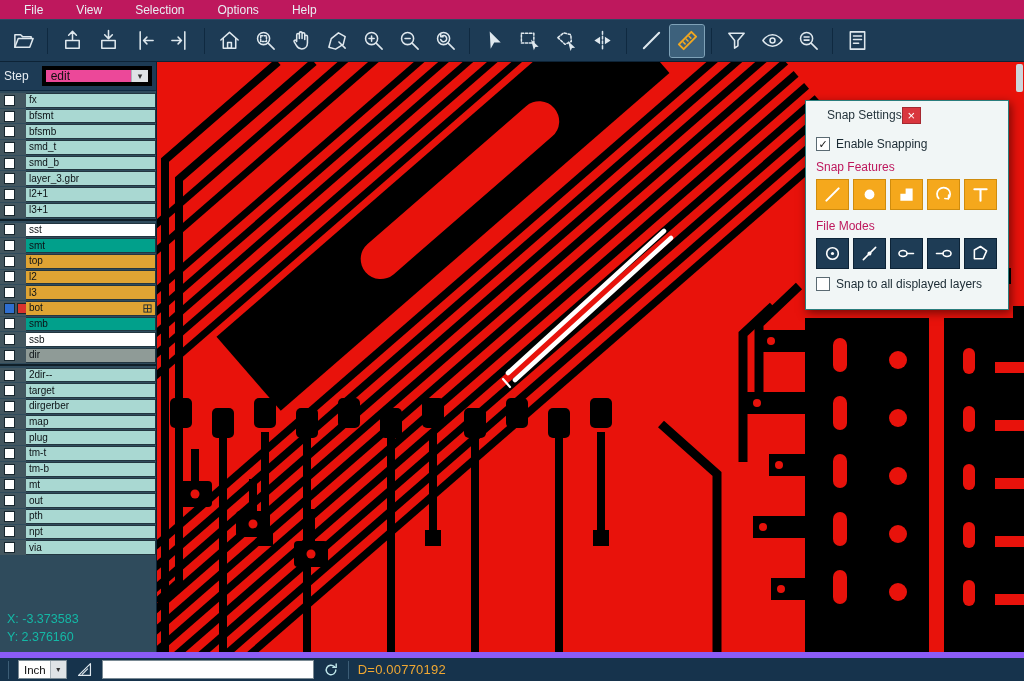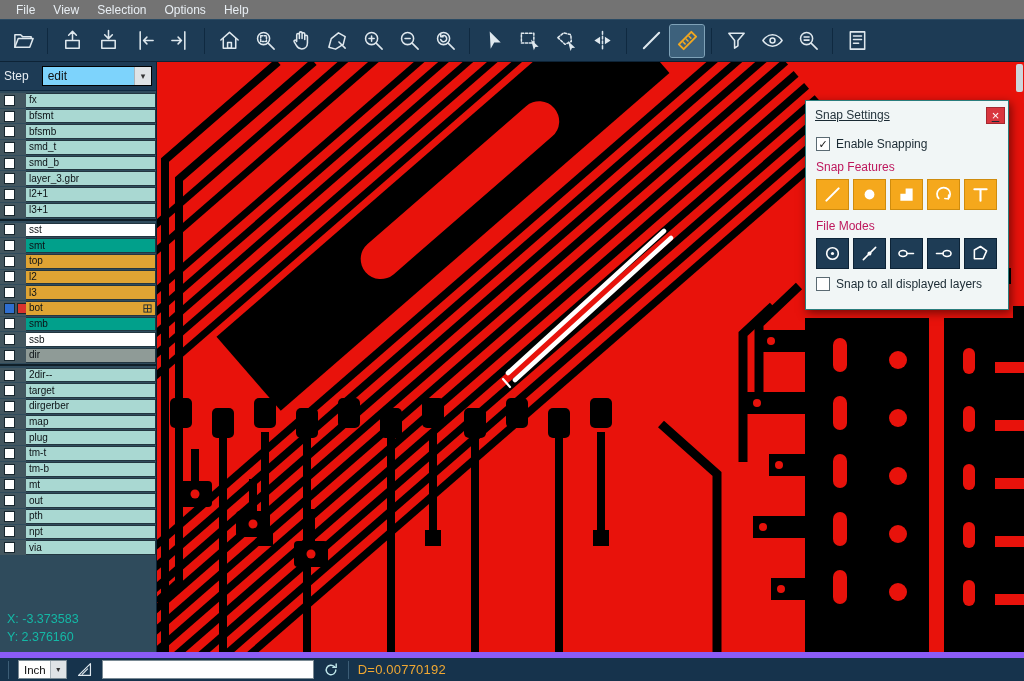--- a/index.html
+++ b/index.html
@@ -1,49 +1,49 @@
 <!DOCTYPE html>
 <html><head>
 <meta charset="utf-8">
 <style>
   html,body{margin:0;padding:0;background:#0b1520;}
   .app{position:relative;width:1024px;height:681px;background:#16334c;font-family:"Liberation Sans",sans-serif;overflow:hidden;user-select:none;}
   
-  .menubar{height:19px;background:#737373;display:flex;align-items:center;padding:0 8px;gap:2px;}
+  .menubar{height:19px;background:#be185d;display:flex;align-items:center;padding:0 16px;gap:17px;}
   .menu-item{color:#e8eef3;font-size:12px;padding:1px 8px;cursor:default;white-space:nowrap;}
   
   .toolbar{height:43px;background:#1d3b55;border-top:1px solid #2a4a63;border-bottom:1px solid #0d2336;display:flex;align-items:center;padding:0 6px;gap:2px;box-sizing:border-box;}
   .tb-btn{width:34px;height:32px;display:flex;align-items:center;justify-content:center;border-radius:2px;flex:none;}
   .tb-btn.active{background:#3d617c;outline:1px solid #7fa2b8;}
   .tb-sep{width:1px;height:26px;background:#0f2940;margin:0 5px;flex:none;}
   
   .content{display:flex;height:590px;}
   .sidebar{width:157px;background:#2f4b5c;display:flex;flex-direction:column;position:relative;border-right:1px solid #0d2336;box-sizing:border-box;flex:none;}
   .step-row{height:28px;background:#1d3b55;display:flex;align-items:center;padding:0 4px;gap:13px;border-bottom:1px solid #0f2940;flex:none;}
   .step-label{color:#e8eef3;font-size:12px;}
-  .step-select{flex:1;height:20px;background:#7dd3fc;border:1px solid #000000;display:flex;align-items:center;font-size:12px;color:#111;padding-left:5px;justify-content:space-between;box-sizing:border-box;}
+  .step-select{flex:1;height:20px;background:#ec4899;border:4px solid #000000;display:flex;align-items:center;font-size:12px;color:#111;padding-left:5px;justify-content:space-between;box-sizing:border-box;}
   .step-select .chev{width:16px;height:100%;background:#dfe3e6;border-left:1px solid #aab4ba;display:flex;align-items:center;justify-content:center;font-size:9px;color:#333;}
   .layer-list{padding-top:2px;}
   .layer-row{display:flex;height:14.7px;margin-bottom:1px;align-items:stretch;}
   .layer-chk-cell{width:26px;background:#43565f;display:flex;align-items:center;gap:2px;padding-left:4px;box-sizing:border-box;flex:none;}
   .layer-chk{width:9px;height:9px;background:#fff;border:1px solid #17262e;flex:none;}
   .layer-chk.sel{background:#2f6fd0;}
   .layer-active-mark{width:9px;height:9px;background:#d8332e;border:1px solid #17262e;flex:none;}
   .layer-label{flex:1;font-size:10px;color:#0c1216;display:flex;align-items:center;padding:0 3px;border:1px solid #233640;border-left:none;line-height:1;overflow:hidden;white-space:nowrap;}
   .color-teal{background:#a9d8d2}.color-white{background:#ffffff}.color-green{background:#01a08b}.color-orange{background:#dfa433}.color-gray{background:#8f9b97}
   .layer-grid{margin-left:auto;display:flex;align-items:center;}
   .layer-sep{height:2px;background:#101f28;margin:1px 0 2px;}
   .coords{position:absolute;bottom:5px;left:7px;color:#14b8a6;font-size:12.5px;line-height:1.5;}
   
   .canvas{position:relative;flex:1;background:#e8120b;overflow:hidden;}
   .canvas svg.pcb{display:block;width:100%;height:100%;}
   .vscroll-thumb{position:absolute;right:1px;top:2px;width:7px;height:28px;background:#cdd6db;border-radius:2px;}
   
   .snap-dialog{position:absolute;left:648px;top:38px;width:204px;background:#f1f6f6;border:1px solid #2a7d7d;box-shadow:2px 3px 9px rgba(0,0,0,.5);font-size:12px;color:#1a2a33;z-index:5;box-sizing:border-box;}
-  .sd-title{height:24px;display:flex;align-items:center;justify-content:space-between;padding:2px 3px 0 9px;text-decoration:underline;}
+  .sd-title{height:24px;display:flex;align-items:center;justify-content:flex-start;padding:2px 3px 0 21px;}
   .sd-title .t{font-size:12px;color:#25353d;}
   .sd-close{width:19px;height:17px;background:#d9363e;color:#fff;display:flex;align-items:center;justify-content:center;font-size:13px;border:1px solid #a52830;box-sizing:border-box;cursor:default;}
   .sd-body{padding:2px 10px 10px;}
   .sd-check{display:flex;align-items:center;gap:6px;margin:8px 0;}
   .cb{width:12px;height:12px;background:#fff;border:1px solid #5a6a72;display:flex;align-items:center;justify-content:center;font-size:11px;line-height:1;color:#111;flex:none;}
   .sd-sec{margin:9px 0 5px;color:#be185d;}
   .sd-btnrow{display:flex;gap:4px;}
   .snap-btn{width:33px;height:31px;display:flex;align-items:center;justify-content:center;background:#f5a81c;border:1px solid #cf8c0e;box-sizing:border-box;}
   .sd-btnrow.dark .snap-btn{background:#1e3c55;border-color:#0d2336;}
   .sd-closebtn{margin-top:11px;width:100%;height:23px;background:linear-gradient(#fbfcfc,#d9dee1);border:1px solid #8fa0aa;font-size:12px;font-family:inherit;color:#1a2a33;}

